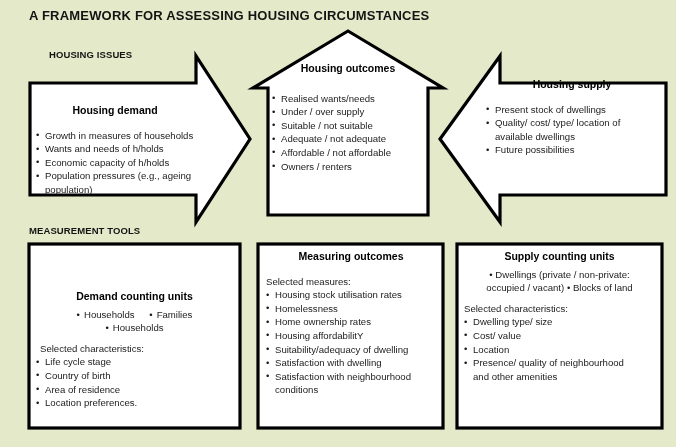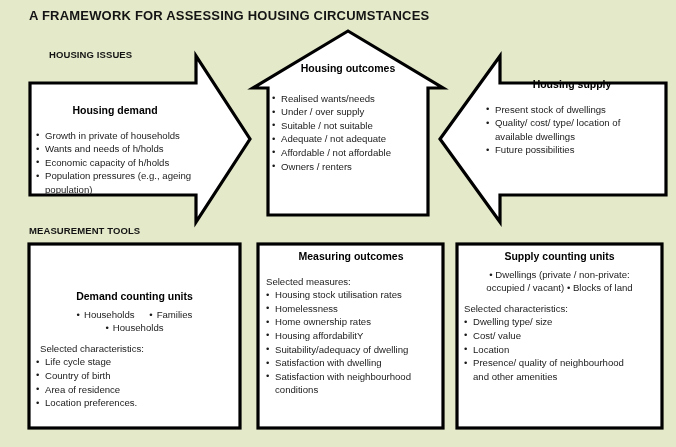--- a/index.html
+++ b/index.html
@@ -133,21 +133,21 @@
 
     <rect x="29" y="244" width="211" height="184"></rect>
     <rect x="258" y="244" width="185" height="184"></rect>
     <rect x="457" y="244" width="205" height="184"></rect>
   </svg>
 
   <div class="txtbox" id="t-demand">
     <div class="bhead">Housing demand</div>
     <div class="spacer"></div>
     <ul class="blist">
-      <li>Growth in private of households</li>
+      <li>Growth in measures of households</li>
       <li>Wants and needs of h/holds</li>
       <li>Economic capacity of h/holds</li>
       <li>Population pressures (e.g., ageing</li>
       <li class="cont">population)</li>
     </ul>
   </div>
 
   <div class="txtbox" id="t-outcomes">
     <div class="bhead">Housing outcomes</div>
     <div class="spacer" style="height:12px"></div>

